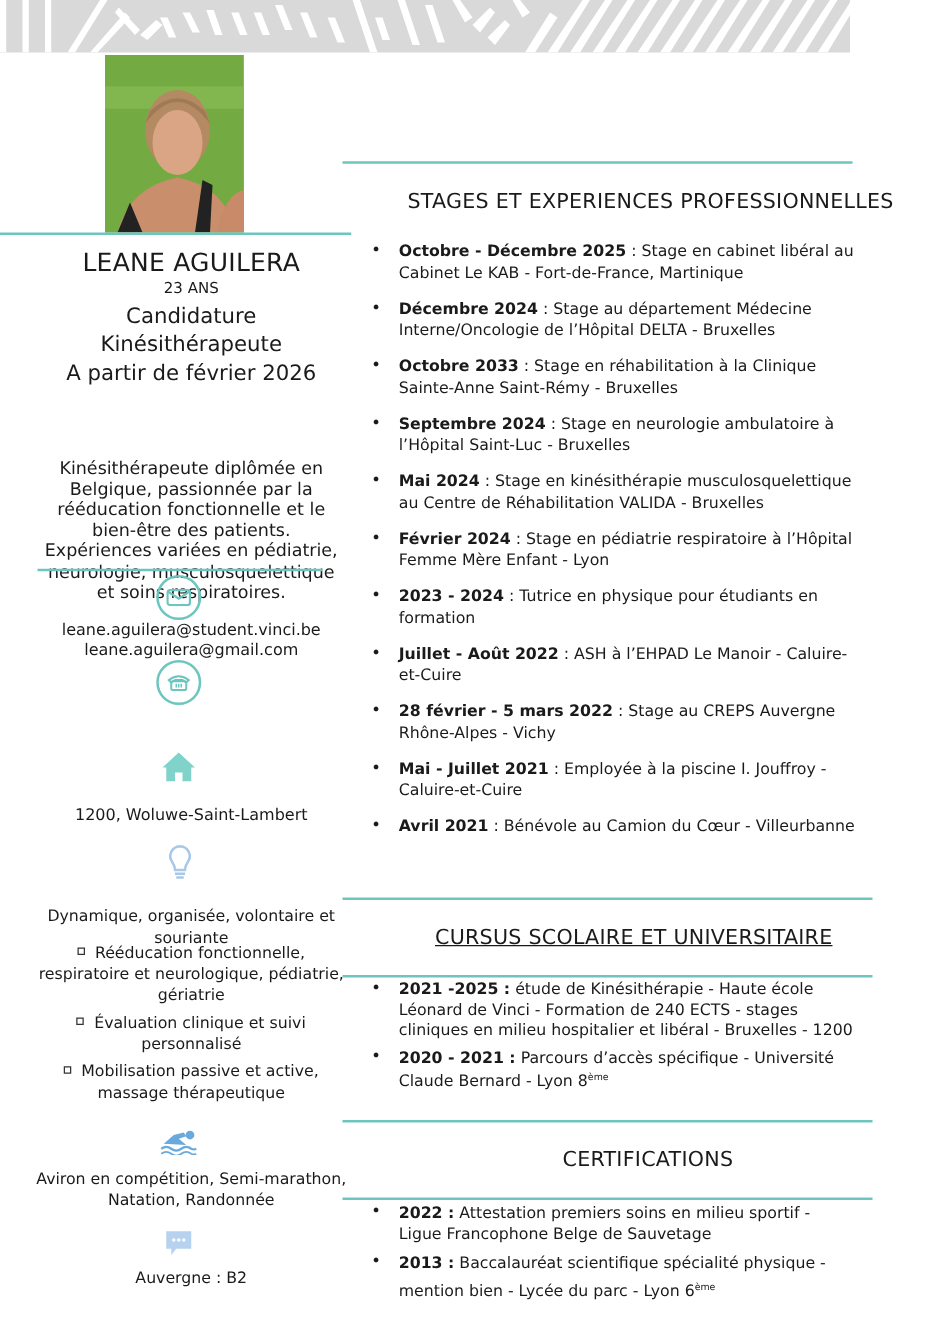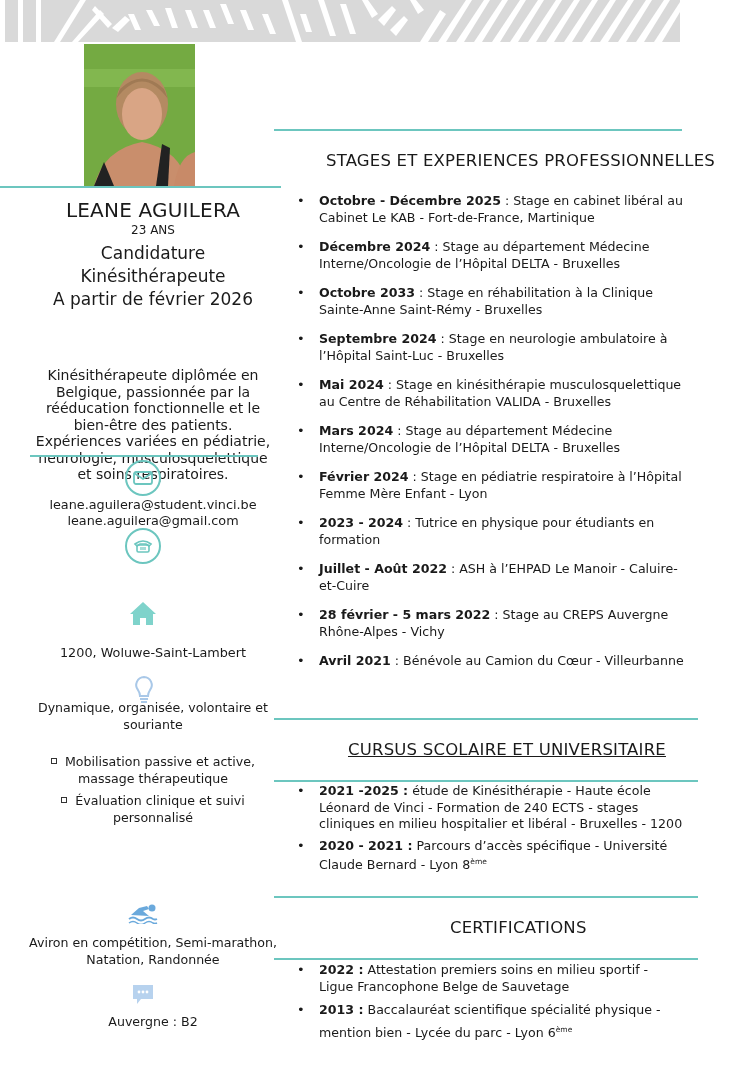--- a/index.html
+++ b/index.html
@@ -20,21 +20,21 @@
   .age { top: 223px; font-size: 12px; }
   .role { top: 242px; font-size: 17px; line-height: 23px; }
   .summary { top: 327px; font-size: 14px; line-height: 16.5px; padding: 0 6px; margin-top: 40px; }
 
   .icon-circle { position: absolute; left: 125px; width: 36px; height: 36px; border: 2px solid #6cc6bf; border-radius: 50%;
     display: flex; align-items: center; justify-content: center; }
   .icon-plain { position: absolute; display: flex; align-items: center; justify-content: center; }
 
   .emails { top: 497px; font-size: 12.8px; line-height: 16px; }
   .address { top: 645px; font-size: 12.8px; }
-  .qualities { top: 699px; font-size: 12.6px; line-height: 17px; }
+  .qualities { top: 724px; font-size: 12.6px; line-height: 17px; }
   .skills { top: 753px; font-size: 12.6px; line-height: 17px; }
   .skills li { list-style: none; margin-bottom: 5px; }
   .skills .sq { display: inline-block; width: 6px; height: 6px; border: 1px solid #333; margin-right: 8px; vertical-align: 2px; }
   .hobbies { top: 934px; font-size: 12.6px; line-height: 17px; }
   .lang { top: 1014px; font-size: 12.6px; }
   .sec-title { position: absolute; font-size: 16.5px; color: #1a1a1a; letter-spacing: 0.2px; margin-left: 37px; }
   ul.items { position: absolute; left: 295px; width: 390px; list-style: none; }
   ul.items li { position: relative; padding-left: 24px; font-size: 12.6px; line-height: 16.5px; margin-bottom: 13px; }
   ul.items li::before { content: "•"; position: absolute; left: 2px; top: 0; font-size: 13px; }
   ul.items.tight li { margin-bottom: 5px; }
@@ -143,22 +143,23 @@
 
 <div class="icon-plain" style="left:133px;top:675px;width:22px;height:30px;">
   <svg width="22" height="30" viewBox="0 0 22 30">
       <path d="M11 2 A8 8 0 0 1 17 15 Q15 18 15 21 L7 21 Q7 18 5 15 A8 8 0 0 1 11 2 Z" fill="none" stroke="#a9c8e8" stroke-width="2"></path>
       <path d="M7 24 L15 24 M8 27 L14 27" stroke="#a9c8e8" stroke-width="2"></path>
     </svg>
 </div>
 <div class="left qualities">Dynamique, organisée, volontaire et souriante</div>
 
 <ul class="left skills">
+  <li><span class="sq"></span><span>Rééducation fonctionnelle, respiratoire et neurologique, pédiatrie, gériatrie</span></li>
+  <li><span class="sq"></span><span>Évaluation clinique et suivi personnalisé</span></li>
   <li><span class="sq"></span><span>Mobilisation passive et active, massage thérapeutique</span></li>
-  <li><span class="sq"></span><span>Évaluation clinique et suivi personnalisé</span></li>
 </ul>
 
 <div class="icon-plain" style="left:127px;top:900px;width:32px;height:24px;">
   <svg width="32" height="24" viewBox="0 0 32 24">
       <circle cx="25" cy="8" r="3.5" fill="#6aa9dc"></circle>
       <path d="M4 15 L12 8 L20 6 L22 9 L16 11 L22 16 Z" fill="#6aa9dc"></path>
       <path d="M2 19 Q6 16 10 19 Q14 22 18 19 Q22 16 26 19 Q28 20 30 19" fill="none" stroke="#6aa9dc" stroke-width="1.8"></path>
       <path d="M2 23 Q6 20 10 23 Q14 26 18 23 Q22 20 26 23 Q28 24 30 23" fill="none" stroke="#6aa9dc" stroke-width="1.5"></path>
     </svg>
 </div>
@@ -176,25 +177,25 @@
 
 <div class="hline" style="left:274px;top:129px;width:408px;"></div>
 <div class="sec-title" style="left:289px;top:151px;">STAGES ET EXPERIENCES PROFESSIONNELLES</div>
 
 <ul class="items" style="top:193px;">
   <li><span class="b">Octobre - Décembre 2025</span><span> : Stage en cabinet libéral au Cabinet Le KAB - Fort-de-France, Martinique</span></li>
   <li><span class="b">Décembre 2024</span><span> : Stage au département Médecine Interne/Oncologie de l’Hôpital DELTA - Bruxelles</span></li>
   <li><span class="b">Octobre 2033</span><span> : Stage en réhabilitation à la Clinique Sainte-Anne Saint-Rémy - Bruxelles</span></li>
   <li><span class="b">Septembre 2024</span><span> : Stage en neurologie ambulatoire à l’Hôpital Saint-Luc - Bruxelles</span></li>
   <li><span class="b">Mai 2024</span><span> : Stage en kinésithérapie musculosquelettique au Centre de Réhabilitation VALIDA - Bruxelles</span></li>
-  <li><span class="b">Mars 2024</span><span> : Stage au département Médecine Interne/Oncologie de l’Hôpital DELTA - Bruxelles</span></li>
   <li><span class="b">Février 2024</span><span> : Stage en pédiatrie respiratoire à l’Hôpital Femme Mère Enfant - Lyon</span></li>
   <li><span class="b">2023 - 2024</span><span> : Tutrice en physique pour étudiants en formation</span></li>
   <li><span class="b">Juillet - Août 2022</span><span> : ASH à l’EHPAD Le Manoir - Caluire-et-Cuire</span></li>
   <li><span class="b">28 février - 5 mars 2022</span><span> : Stage au CREPS Auvergne Rhône-Alpes - Vichy</span></li>
+  <li><span class="b">Mai - Juillet 2021</span><span> : Employée à la piscine I. Jouffroy - Caluire-et-Cuire</span></li>
   <li><span class="b">Avril 2021</span><span> : Bénévole au Camion du Cœur - Villeurbanne</span></li>
 </ul>
 
 <div class="hline" style="left:274px;top:718px;width:424px;"></div>
 <div class="sec-title" style="left:311px;top:740px;text-decoration:underline;">CURSUS SCOLAIRE ET UNIVERSITAIRE</div>
 <div class="hline" style="left:274px;top:780px;width:424px;"></div>
 
 <ul class="items tight" style="top:783px;">
   <li><span class="b">2021 -2025 :</span><span> étude de Kinésithérapie - Haute école Léonard de Vinci - Formation de 240 ECTS - stages cliniques en milieu hospitalier et libéral - Bruxelles - 1200</span></li>
   <li><span class="b">2020 - 2021 :</span><span> Parcours d’accès spécifique - Université Claude Bernard - Lyon 8</span><sup>ème</sup></li>

